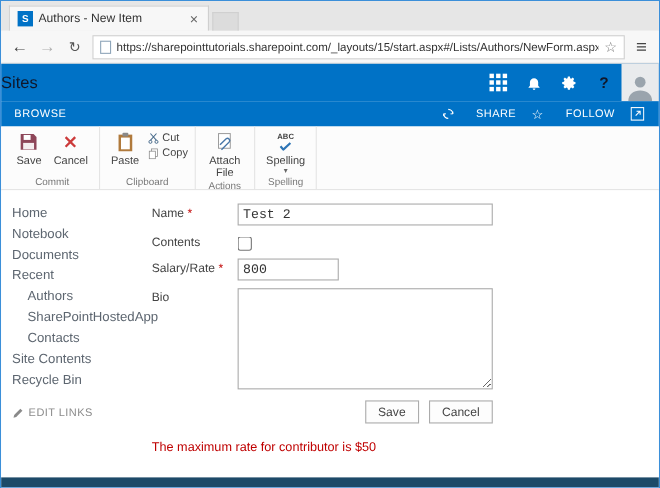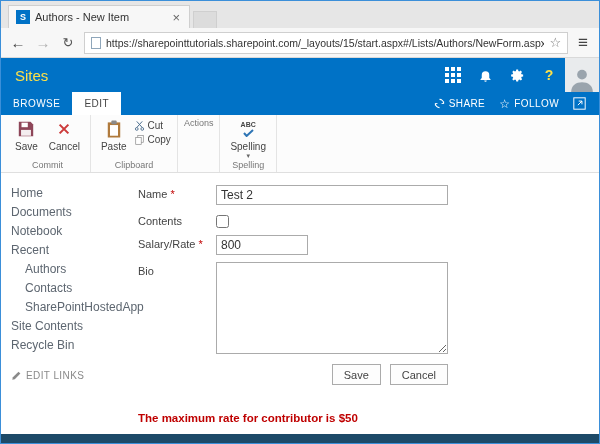--- a/index.html
+++ b/index.html
@@ -19,35 +19,35 @@
   .nav-btn { font-size:15px; color:#444; width:18px; text-align:center; line-height:1; }
   .nav-btn.fwd { color:#b0b0b0; }
   .nav-btn.refresh { font-size:13px; color:#555; }
   .address { flex:1; height:22px; background:#fff; border:1px solid #cfcfcf; display:flex; align-items:center; padding:0 6px; gap:5px; font-size:10.5px; color:#333; overflow:hidden; }
   .page-icon { width:10px; height:12px; background:#fff; border:1px solid #8fa6ba; flex:0 0 auto; }
   .url { flex:1; white-space:nowrap; overflow:hidden; }
   .star { color:#777; font-size:13px; flex:0 0 auto; }
   .menu-glyph { font-size:17px; color:#444; padding:0 3px; }
 
   
-  .suitebar { height:34px; background:#0072c6; display:flex; align-items:center; color:#fde047; padding-left:14px; flex:0 0 auto; }
+  .suitebar { height:34px; background:#0072c6; display:flex; align-items:center; color:#0f172a; flex:0 0 auto; }
   .suite-title { font-size:15px; }
   .suite-right { margin-left:auto; display:flex; align-items:center; height:100%; }
   .suite-btn { width:32px; height:100%; display:flex; align-items:center; justify-content:center; }
   .waffle { display:grid; grid-template-columns:repeat(3,4px); grid-gap:2px; }
   .waffle span { width:4px; height:4px; background:#fff; }
   .help-glyph { font-size:14px; font-weight:bold; }
   .avatar { width:34px; height:34px; background:#e9ebed; display:flex; align-items:flex-end; justify-content:center; overflow:hidden; }
 
   
   .ribbon-tabs { height:23px; background:#0072c6; display:flex; align-items:stretch; color:#fff; font-size:10px; flex:0 0 auto; }
   .rtab { padding:0 12px; display:flex; align-items:center; letter-spacing:.5px; }
   .rtab.active { background:#fff; color:#444; }
   .rt-right { margin-left:auto; display:flex; align-items:center; padding-right:6px; }
-  .rt-item { display:flex; align-items:center; gap:4px; padding:0 7px; letter-spacing:.4px; }
+  .rt-item { display:flex; align-items:center; gap:20px; padding:0 7px; letter-spacing:.4px; }
   .rt-star { font-size:12px; }
 
   
   .ribbon { height:58px; background:#fcfcfc; border-bottom:1px solid #dfdfdf; display:flex; padding-left:4px; flex:0 0 auto; }
   .rgroup { display:flex; flex-direction:column; border-right:1px solid #e4e4e4; padding:2px 6px 0; }
   .rbuttons { flex:1; display:flex; align-items:flex-start; gap:3px; }
   .bigbtn { display:flex; flex-direction:column; align-items:center; font-size:10px; color:#444; padding:2px 4px 0; text-align:center; line-height:1.1; }
   .bigbtn .bicon { height:20px; display:flex; align-items:center; justify-content:center; margin-bottom:2px; }
   .wrap30 { width:33px; }
   .drop { font-size:7px; color:#666; line-height:1; }
@@ -60,28 +60,28 @@
   .main { flex:1; display:flex; background:#fff; overflow:hidden; }
   .sidenav { width:130px; padding:10px 0 0 10px; font-size:12px; color:#5d6670; flex:0 0 auto; }
   .nav-item { padding:2.5px 0; white-space:nowrap; }
   .nav-item.indent { padding-left:14px; }
   .editlinks { margin-top:16px; font-size:10px; color:#8a8a8a; display:flex; gap:5px; align-items:center; letter-spacing:.4px; }
 
   .formarea { flex:1; padding:12px 0 0 7px; }
   .frow { display:flex; margin-bottom:7px; align-items:flex-start; }
   .flabel { width:78px; font-size:11px; color:#444; padding-top:3px; flex:0 0 auto; }
   .req { color:#c00000; }
-  input.text { border:1px solid #ababab; font-size:12px; padding:2px 4px; height:20px; font-family:Liberation Sans, sans-serif; color:#333; }
+  input.text { border:1px solid #ababab; font-size:12px; padding:2px 4px; height:20px; font-family:Liberation Mono, monospace; color:#333; }
   .name-input { width:232px; }
   .salary-input { width:92px; }
   .bio-textarea { width:232px; height:92px; border:1px solid #ababab; resize:both; font-family:inherit; font-size:12px; }
   .cbox { margin-top:3px; width:13px; height:13px; }
   .btnrow { width:310px; display:flex; justify-content:flex-end; gap:9px; margin-top:10px; }
   .fbtn { min-width:40px; height:21px; background:#fdfdfd; border:1px solid #ababab; font-size:11px; color:#444; padding:0 11px; font-family:inherit; }
-  .error { margin-top:27px; font-size:11.5px; color:#bf0000;font-weight:bold; }
+  .error { margin-top:16px; font-size:11.5px; color:#bf0000; }
 
   .bottombar { height:9px; background:#1d4a68; flex:0 0 auto; }
 </style>
 </head>
 <body>
 
 <div class="window">
 
   <div class="tabbar">
     <div class="tab">
@@ -135,21 +135,20 @@
         <svg width="26" height="26" viewBox="0 0 24 24">
             <circle cx="12" cy="8" r="4.5" fill="#9aa4ad"></circle>
             <path d="M2 24c0-6 4.5-9 10-9s10 3 10 9z" fill="#9aa4ad"></path>
           </svg>
       </span>
     </div>
   </div>
 
   <div class="ribbon-tabs">
     <span class="rtab">BROWSE</span>
-    <span class="rtab active">EDIT</span>
     <div class="rt-right">
       <span class="rt-item">
         <svg width="11" height="11" viewBox="0 0 16 16">
             <path d="M8 2a6 6 0 0 1 6 6" stroke="#fff" fill="none" stroke-width="1.6"></path>
             <path d="M8 14a6 6 0 0 1-6-6" stroke="#fff" fill="none" stroke-width="1.6"></path>
             <path d="M14 5v3h-3" stroke="#fff" fill="none" stroke-width="1.3"></path>
             <path d="M2 11V8h3" stroke="#fff" fill="none" stroke-width="1.3"></path>
           </svg>
         <span>SHARE</span>
       </span>
@@ -218,20 +217,31 @@
                 <rect x="2.5" y="5" width="8" height="10" fill="#fff" stroke="#888"></rect>
               </svg>
             <span>Copy</span>
           </div>
         </div>
       </div>
       <div class="glabel">Clipboard</div>
     </div>
 
     <div class="rgroup">
+      <div class="rbuttons">
+        <div class="bigbtn">
+          <span class="bicon">
+            <svg width="16" height="18" viewBox="0 0 18 20">
+                <rect x="3" y="1.5" width="12" height="15" fill="#fff" stroke="#999"></rect>
+                <path d="M6 18l8-8a2.3 2.3 0 0 0-3.2-3.2L4.5 13" stroke="#4a78a8" stroke-width="1.5" fill="none"></path>
+              </svg>
+          </span>
+          <span class="wrap30">Attach File</span>
+        </div>
+      </div>
       <div class="glabel">Actions</div>
     </div>
 
     <div class="rgroup">
       <div class="rbuttons">
         <div class="bigbtn">
           <span class="bicon" style="flex-direction:column;display:flex;align-items:center;gap:1px;">
             <span class="abc-text">ABC</span>
             <svg width="11" height="8" viewBox="0 0 11 8">
                 <path d="M1 4l2.6 3L10 1" stroke="#2e75b5" stroke-width="2" fill="none"></path>
@@ -242,26 +252,26 @@
         </div>
       </div>
       <div class="glabel">Spelling</div>
     </div>
   </div>
 
   <div class="main">
 
     <div class="sidenav">
       <div class="nav-item">Home</div>
+      <div class="nav-item">Notebook</div>
       <div class="nav-item">Documents</div>
-      <div class="nav-item">Notebook</div>
       <div class="nav-item">Recent</div>
       <div class="nav-item indent">Authors</div>
+      <div class="nav-item indent">SharePointHostedApp</div>
       <div class="nav-item indent">Contacts</div>
-      <div class="nav-item indent">SharePointHostedApp</div>
       <div class="nav-item">Site Contents</div>
       <div class="nav-item">Recycle Bin</div>
       <div class="editlinks">
         <svg width="10" height="10" viewBox="0 0 16 16">
             <path d="M2 14l1-4 9-9 3 3-9 9z" fill="#8a8a8a"></path>
           </svg>
         <span>EDIT LINKS</span>
       </div>
     </div>
 

